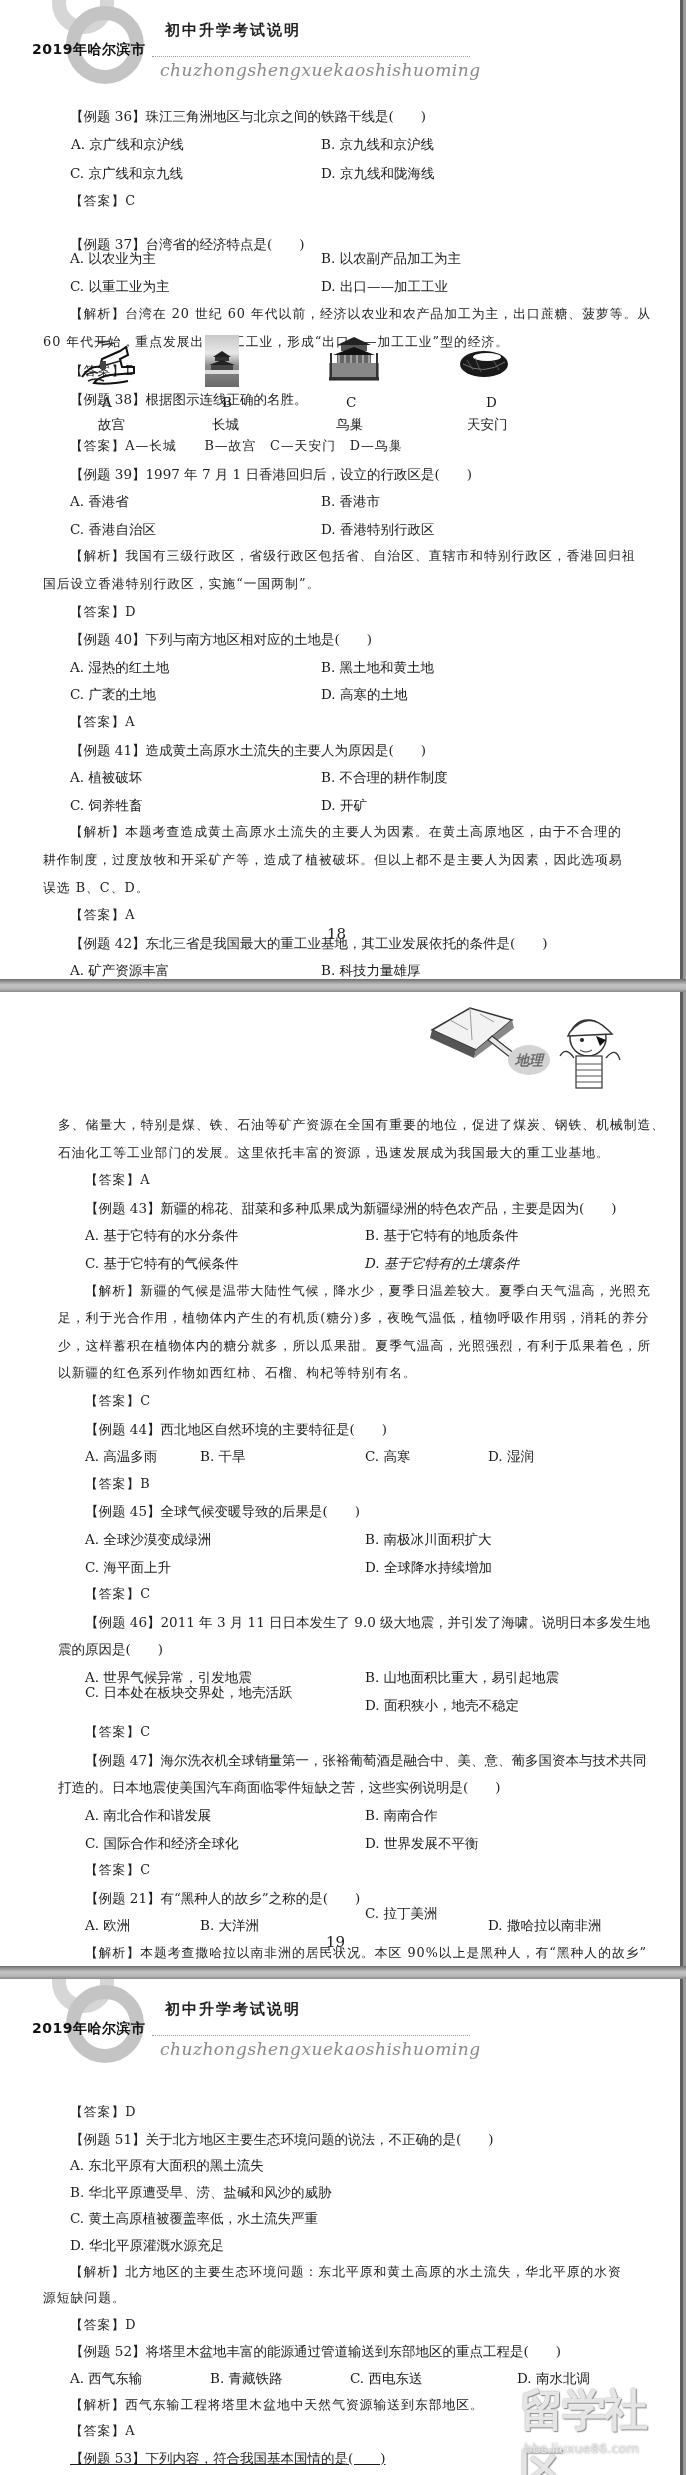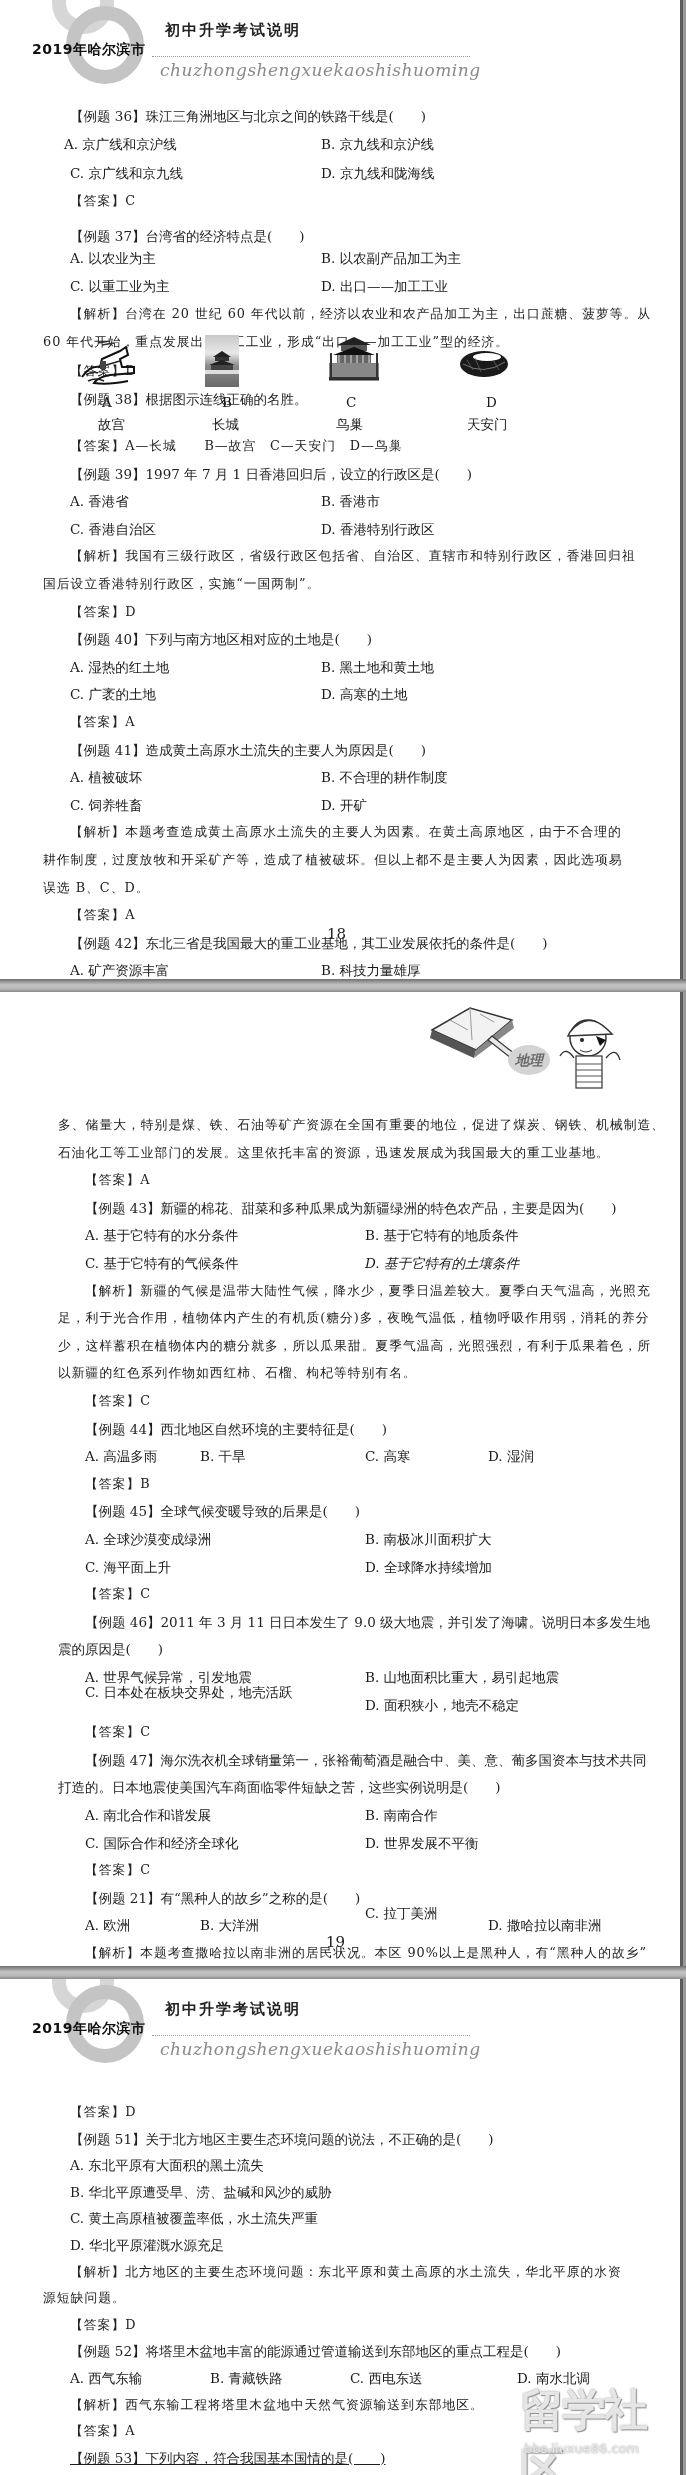--- a/index.html
+++ b/index.html
@@ -96,26 +96,26 @@
     <div class="ring r1"></div>
     <div class="ring r2"></div>
     <div class="hdr-year">2019年哈尔滨市</div>
     <div class="hdr-title">初中升学考试说明</div>
     <div class="hdr-rule"></div>
     <div class="hdr-pinyin">chuzhongshengxuekaoshishuoming</div>
   </div>
 
   <div class="flow" id="flow-p1a">
       <div class="ln" style="left: 70px; top: 107px;">【例题 36】珠江三角洲地区与北京之间的铁路干线是(　　)</div>
-      <div class="optB" style="left: 64px; top: 135.3px;">A. 京广线和京沪线</div>
+      <div class="optB" style="left: 71px; top: 135.3px;">A. 京广线和京沪线</div>
       <div class="optB" style="left: 321px; top: 135.3px;">B. 京九线和京沪线</div>
       <div class="optB" style="left: 70px; top: 163.6px;">C. 京广线和京九线</div>
       <div class="optB" style="left: 321px; top: 163.6px;">D. 京九线和陇海线</div>
       <div class="ln note" style="left: 70px; top: 191.9px;">【答案】C</div>
-      <div class="ln" style="left: 70px; top: 227px;">【例题 37】台湾省的经济特点是(　　)</div>
+      <div class="ln" style="left: 70px; top: 235px;">【例题 37】台湾省的经济特点是(　　)</div>
       <div class="optB" style="left: 70px; top: 248.5px;">A. 以农业为主</div>
       <div class="optB" style="left: 321px; top: 248.5px;">B. 以农副产品加工为主</div>
       <div class="optB" style="left: 70px; top: 276.8px;">C. 以重工业为主</div>
       <div class="optB" style="left: 321px; top: 276.8px;">D. 出口——加工工业</div>
       <div class="ln note" style="left: 70px; top: 305.1px;">【解析】台湾在 20 世纪 60 年代以前，经济以农业和农产品加工为主，出口蔗糖、菠萝等。从</div>
       <div class="ln note" style="left: 43px; top: 333.4px;">60 年代开始，重点发展出口加工工业，形成“出口——加工工业”型的经济。</div>
       <div class="ln note" style="left: 70px; top: 361.7px;">【答案】D</div>
       <div class="ln" style="left: 70px; top: 390px;">【例题 38】根据图示连线正确的名胜。</div>
     </div>
 

